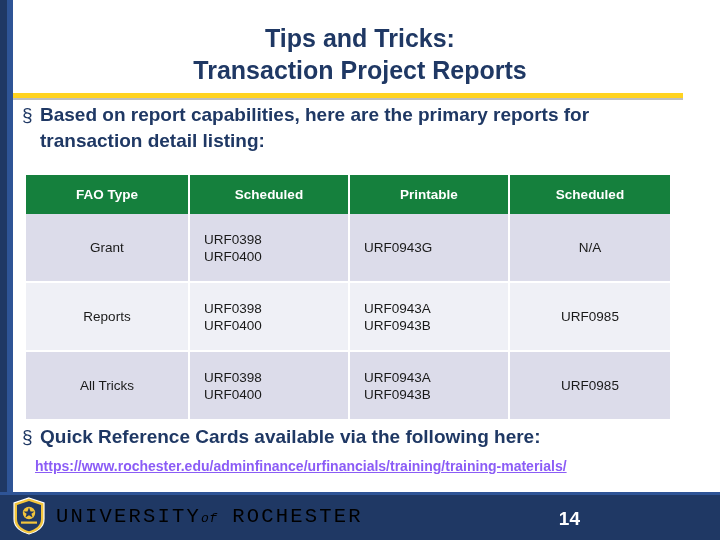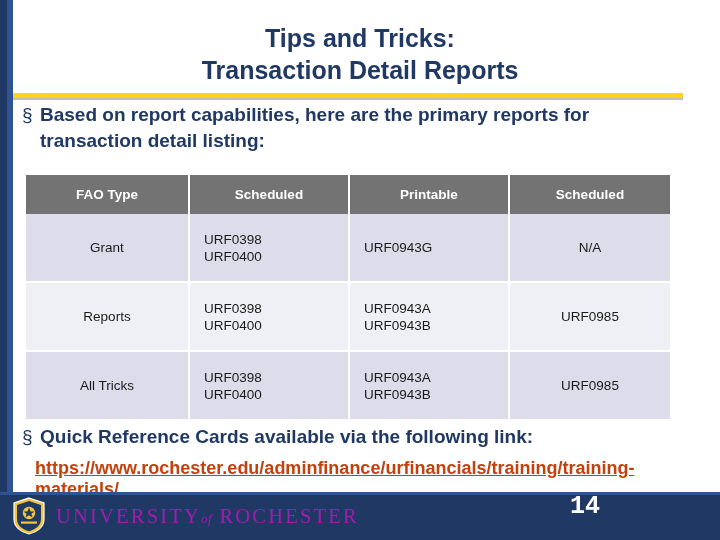--- a/index.html
+++ b/index.html
@@ -13,21 +13,20 @@
     font-family: "Liberation Sans", sans-serif;
     overflow: hidden;
     position: relative;
   }
   .slide {
     position: absolute;
     inset: 0;
     width: 596px;
     height: 540px;
     background: #ffffff;
-    padding-left: 20px;
   }
   
   .left-bar {
     position: absolute;
     left: 0;
     top: 0;
     width: 13px;
     height: 492px;
     background: #1f3864;
   }
@@ -101,37 +100,37 @@
     top: 424px;
     width: 660px;
   }
   #bullet2 .bullet-text {
     font-size: 19px;
   }
   .link {
     position: absolute;
     left: 35px;
     top: 458px;
-    font-size: 18px;
-    font-weight: bold;
-    color: #c2410c;
+    font-size: 14px;
+    font-weight: bold;
+    color: #8b5cf6;
     text-decoration: underline;
     letter-spacing: 0px;
   }
   
   .tbl {
     position: absolute;
     left: 26px;
     top: 175px;
     width: 640px;
     border-collapse: collapse;
     table-layout: fixed;
   }
   .tbl th {
-    background: #737373;
+    background: #15803d;
     color: #ffffff;
     font-size: 13.5px;
     font-weight: bold;
     height: 39px;
     text-align: center;
     border-right: 2px solid #ffffff;
     padding: 0;
   }
   .tbl th:last-child { border-right: none; margin-left: 24px; }
   .tbl td {
@@ -175,53 +174,52 @@
     align-items: center;
     height: 38px;
   }
   .crest {
     width: 34px;
     height: 38px;
     flex: none;
     margin-right: 10px;
   }
   .logo-text {
-    color: #a21caf;
+    color: #000000;
     font-size: 20.5px;
     letter-spacing: 2.2px;
-    font-family: Liberation Serif, serif;
+    font-family: Liberation Mono, monospace;
     white-space: nowrap;
   }
   .logo-text .of {
     font-size: 13px;
     font-style: italic;
     letter-spacing: 0.5px;
   }
   .page-num {
     position: absolute;
     right: 16px;
-    top: 492px;
+    top: 508px;
     color: #ffffff;
-    font-size: 25px;
-    font-weight: bold;
-    font-family: Liberation Mono, monospace;
+    font-size: 19px;
+    font-weight: bold;
   }
 </style>
 </head>
 <body>
 
 <div class="slide">
 
   <div class="left-bar">
     <div class="left-bar-inner"></div>
   </div>
 
   <div class="title">
     <span>Tips and Tricks:</span>
-    <span class="title-line2">Transaction Detail Reports</span>
+    <span class="title-line2">Transaction Project Reports</span>
   </div>
 
   <div class="rule"></div>
   <div class="rule-under"></div>
 
   <div class="bullet" id="bullet1">
     <span class="bullet-mark">§</span>
     <span class="bullet-text">Based on report capabilities, here are the primary reports for transaction detail listing:</span>
   </div>
 
@@ -274,21 +272,21 @@
         </td>
         <td>
           <span class="cell-line">URF0985</span>
         </td>
       </tr>
     </tbody>
   </table>
 
   <div class="bullet" id="bullet2">
     <span class="bullet-mark">§</span>
-    <span class="bullet-text">Quick Reference Cards available via the following link:</span>
+    <span class="bullet-text">Quick Reference Cards available via the following here:</span>
   </div>
 
   <a class="link" href="#">https://www.rochester.edu/adminfinance/urfinancials/training/training-materials/</a>
 
   <div class="bottom-band"></div>
   <div class="bottom-band-accent"></div>
 
   <div class="logo-wrap">
     <svg class="crest" viewBox="0 0 34 38">
       <path d="M17 1 L32 6 L32 22 C32 30 25 35 17 37 C9 35 2 30 2 22 L2 6 Z" fill="#f3c53b" stroke="#ffffff" stroke-width="1.2"></path>

